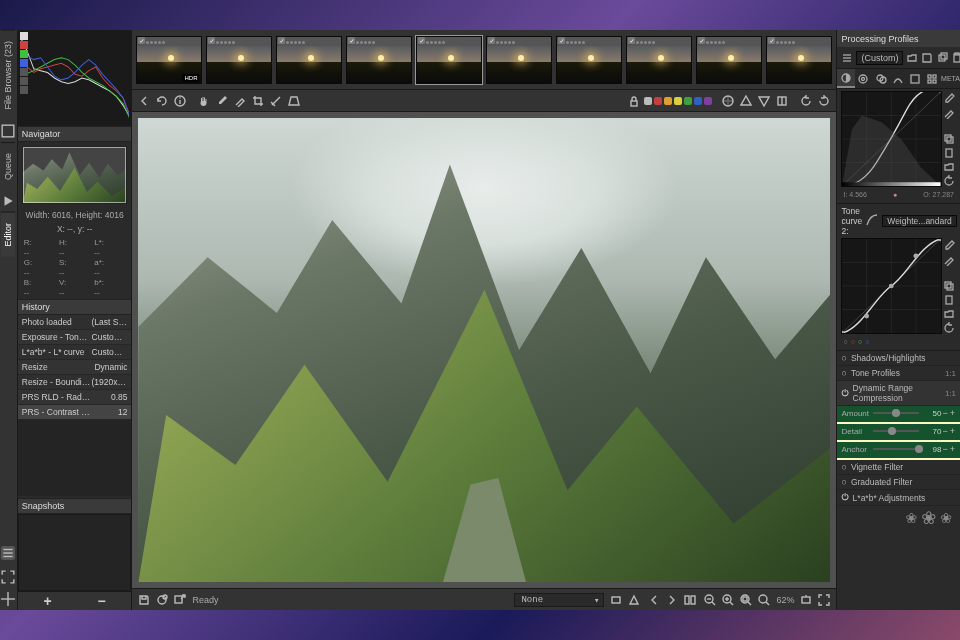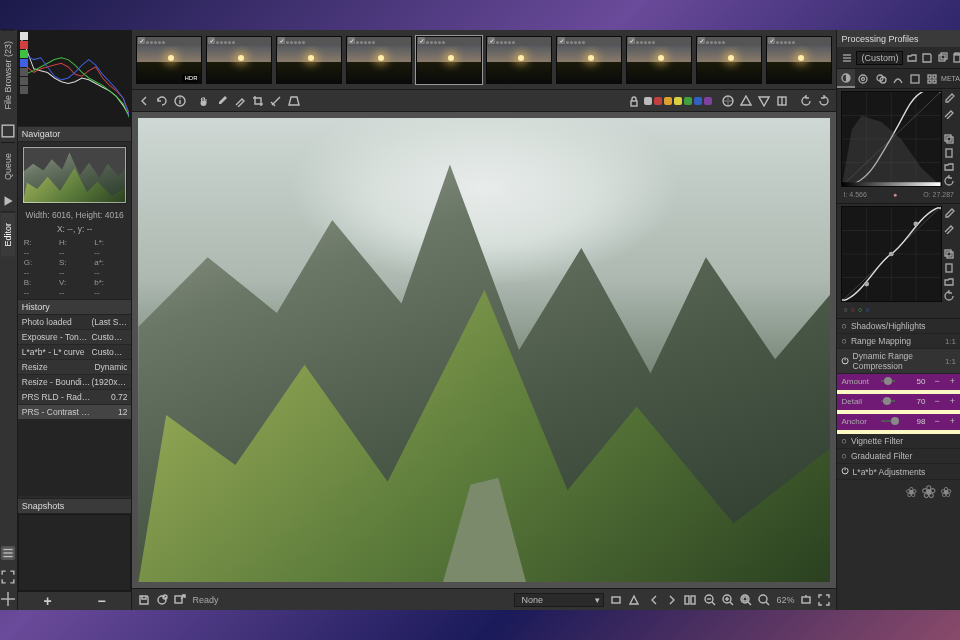--- a/index.html
+++ b/index.html
@@ -120,21 +120,21 @@
         left:0; right:0; top:0; bottom:0;
         background: linear-gradient(160deg, #aab0a0 0%, #6a7666 30%, #4a5848 60%, #2a382a 100%); }
   .m2 { clip-path: polygon(0% 100%, 4% 60%, 14% 72%, 24% 48%, 36% 76%, 50% 30%, 62% 78%, 72% 58%, 86% 86%, 100% 68%, 100% 100%);
         left:0; right:0; top:10%; bottom:0;
         background: linear-gradient(140deg, #b8c070 0%, #8aa050 30%, #5a7a3a 60%, #2a4020 100%); }
   .valley { clip-path: polygon(44% 100%, 48% 70%, 52% 68%, 56% 100%);
         left:0; right:0; top:30%; bottom:0;
         background: #7a8a6a; }
   .statusbar { height:22px; background:#333; border-top:1px solid #1a1a1a; display:flex; align-items:center; padding:0 4px; gap:4px; }
   .statusbar .grp { display:flex; gap:2px; align-items:center; }
-  .statusbar .drop { background:#2a2a2a; border:1px solid #1a1a1a; padding:1px 14px 1px 6px; font-size:9px; color:#bbb; width:90px; position:relative; cursor:pointer; }
+  .statusbar .drop { background:#2a2a2a; border:1px solid #1a1a1a; padding:1px 14px 1px 6px; font-size:9px; color:#bbb; width:90px; position:relative; cursor:pointer;font-family:Liberation Mono, monospace; }
   .statusbar .drop::after { content:"▾"; position:absolute; right:4px; }
   .statusbar .txt { font-size:9px; color:#aaa; }
   
   .right-panel {
     width: 140px;
     background: #2a2a2a;
     display:flex; flex-direction:column;
     border-left:1px solid #1a1a1a;
     overflow:hidden;
   }
@@ -152,21 +152,21 @@
   .curve-area { height:96px; background:#161616; border:1px solid #0a0a0a; position:relative; }
   .curve-grid { position:absolute; inset:0; }
   .curve-grid svg { width:100%; height:100%; }
   .curve-mini { height:14px; display:flex; justify-content:space-between; align-items:center; padding:0 2px; font-size:7px; color:#888; }
   .curve-side { width:14px; display:flex; flex-direction:column; gap:2px; align-items:center; padding-top:2px; }
   .cs-wrap { display:flex; }
   .curve-side .ib { width:12px; height:12px; }
   .collapse-row { display:flex; align-items:center; gap:4px; padding:2px 4px; font-size:8.5px; color:#bbb; border-bottom:1px solid #222; cursor:pointer; }
   .collapse-row .ico { font-size:9px; color:#aaa; }
   .collapse-row .ratio { margin-left:auto; font-size:8px; color:#888; }
-  .slider-row { display:flex; align-items:center; padding:2px 4px 4px; gap:8px; background:#701a75; border-bottom:4px solid #fef9c3; }
+  .slider-row { display:flex; align-items:center; padding:2px 4px 4px; gap:0; background:#14532d; border-bottom:2px solid #fef9c3; }
   .slider-row .lbl { width:32px; font-size:8px; color:#aaa; }
   .slider { flex:1; height:2px; background:#555; position:relative; }
   .slider .knob { position:absolute; top:-3px; width:8px; height:8px; border-radius:50%; background:#888; transform:translateX(-4px); }
   .slider-row .val { width:22px; text-align:right; font-size:8px; color:#ccc; }
   .slider-row .pm { font-size:9px; color:#bbb; cursor:pointer; padding:0 1px; }
   .flower { height:24px; display:flex; justify-content:flex-end; align-items:center; padding-right:8px; gap:4px; }
   .flower span { color:#888; font-size:14px; }
   .ib svg { width:12px; height:12px; stroke:#aaa; fill:none; stroke-width:1.3; }
 </style>
 </head>
@@ -276,21 +276,21 @@
         <div class="hist-row">
           <span class="l">Resize</span>
           <span class="r">Dynamic</span>
         </div>
         <div class="hist-row">
           <span class="l">Resize - Bounding...</span>
           <span class="r">(1920x1080)</span>
         </div>
         <div class="hist-row">
           <span class="l">PRS RLD - Radius</span>
-          <span class="r">0.72</span>
+          <span class="r">0.85</span>
         </div>
         <div class="hist-row hi">
           <span class="l">PRS - Contrast thr...</span>
           <span class="r">12</span>
         </div>
       </div>
     <div class="spacer dark"></div>
 
     <div class="section-hdr" style="margin-top:2px">Snapshots</div>
     <div class="spacer dark" style="min-height:44px; border:1px solid #1a1a1a; margin:0;"></div>
@@ -741,20 +741,28 @@
         </div>
       </div>
       <div class="curve-mini">
         <span>I: 4.566</span>
         <span style="color:#c88">●</span>
         <span>O: 27.287</span>
       </div>
     </div>
 
     <div class="curve-section">
+      <div class="curve-hd">
+        <span>Tone curve 2:</span>
+        <span class="ib"><svg viewBox="0 0 12 12">
+              <path d="M1 11 Q4 1 11 1"></path>
+            </svg></span>
+        <span class="sel">Weighte...andard</span>
+
+      </div>
       <div class="cs-wrap">
         <div class="curve-area" style="flex:1">
           <div class="curve-grid"><svg viewBox="0 0 100 100" preserveAspectRatio="none">
             <g stroke="#333" stroke-width="0.5">
               <line x1="25" y1="0" x2="25" y2="100"></line>
                   <line x1="50" y1="0" x2="50" y2="100"></line>
                   <line x1="75" y1="0" x2="75" y2="100"></line>
               <line x1="0" y1="25" x2="100" y2="25"></line>
                   <line x1="0" y1="50" x2="100" y2="50"></line>
                   <line x1="0" y1="75" x2="100" y2="75"></line>
@@ -799,21 +807,21 @@
           <span style="color:#46c">○</span>
       </div>
     </div>
 
     <div class="collapse-row">
       <span class="ico">○</span>
       <span>Shadows/Highlights</span>
     </div>
     <div class="collapse-row">
       <span class="ico">○</span>
-      <span>Range Mapping</span>
+      <span>Tone Profiles</span>
       <span class="ratio">1:1</span>
     </div>
     <div class="collapse-row" style="background:#333">
       <span class="ico" style="color:#eee">⏻</span>
       <span>Dynamic Range Compression</span>
       <span class="ratio">1:1</span>
     </div>
     <div class="slider-row">
       <span class="lbl">Amount</span>
       <div class="slider">

